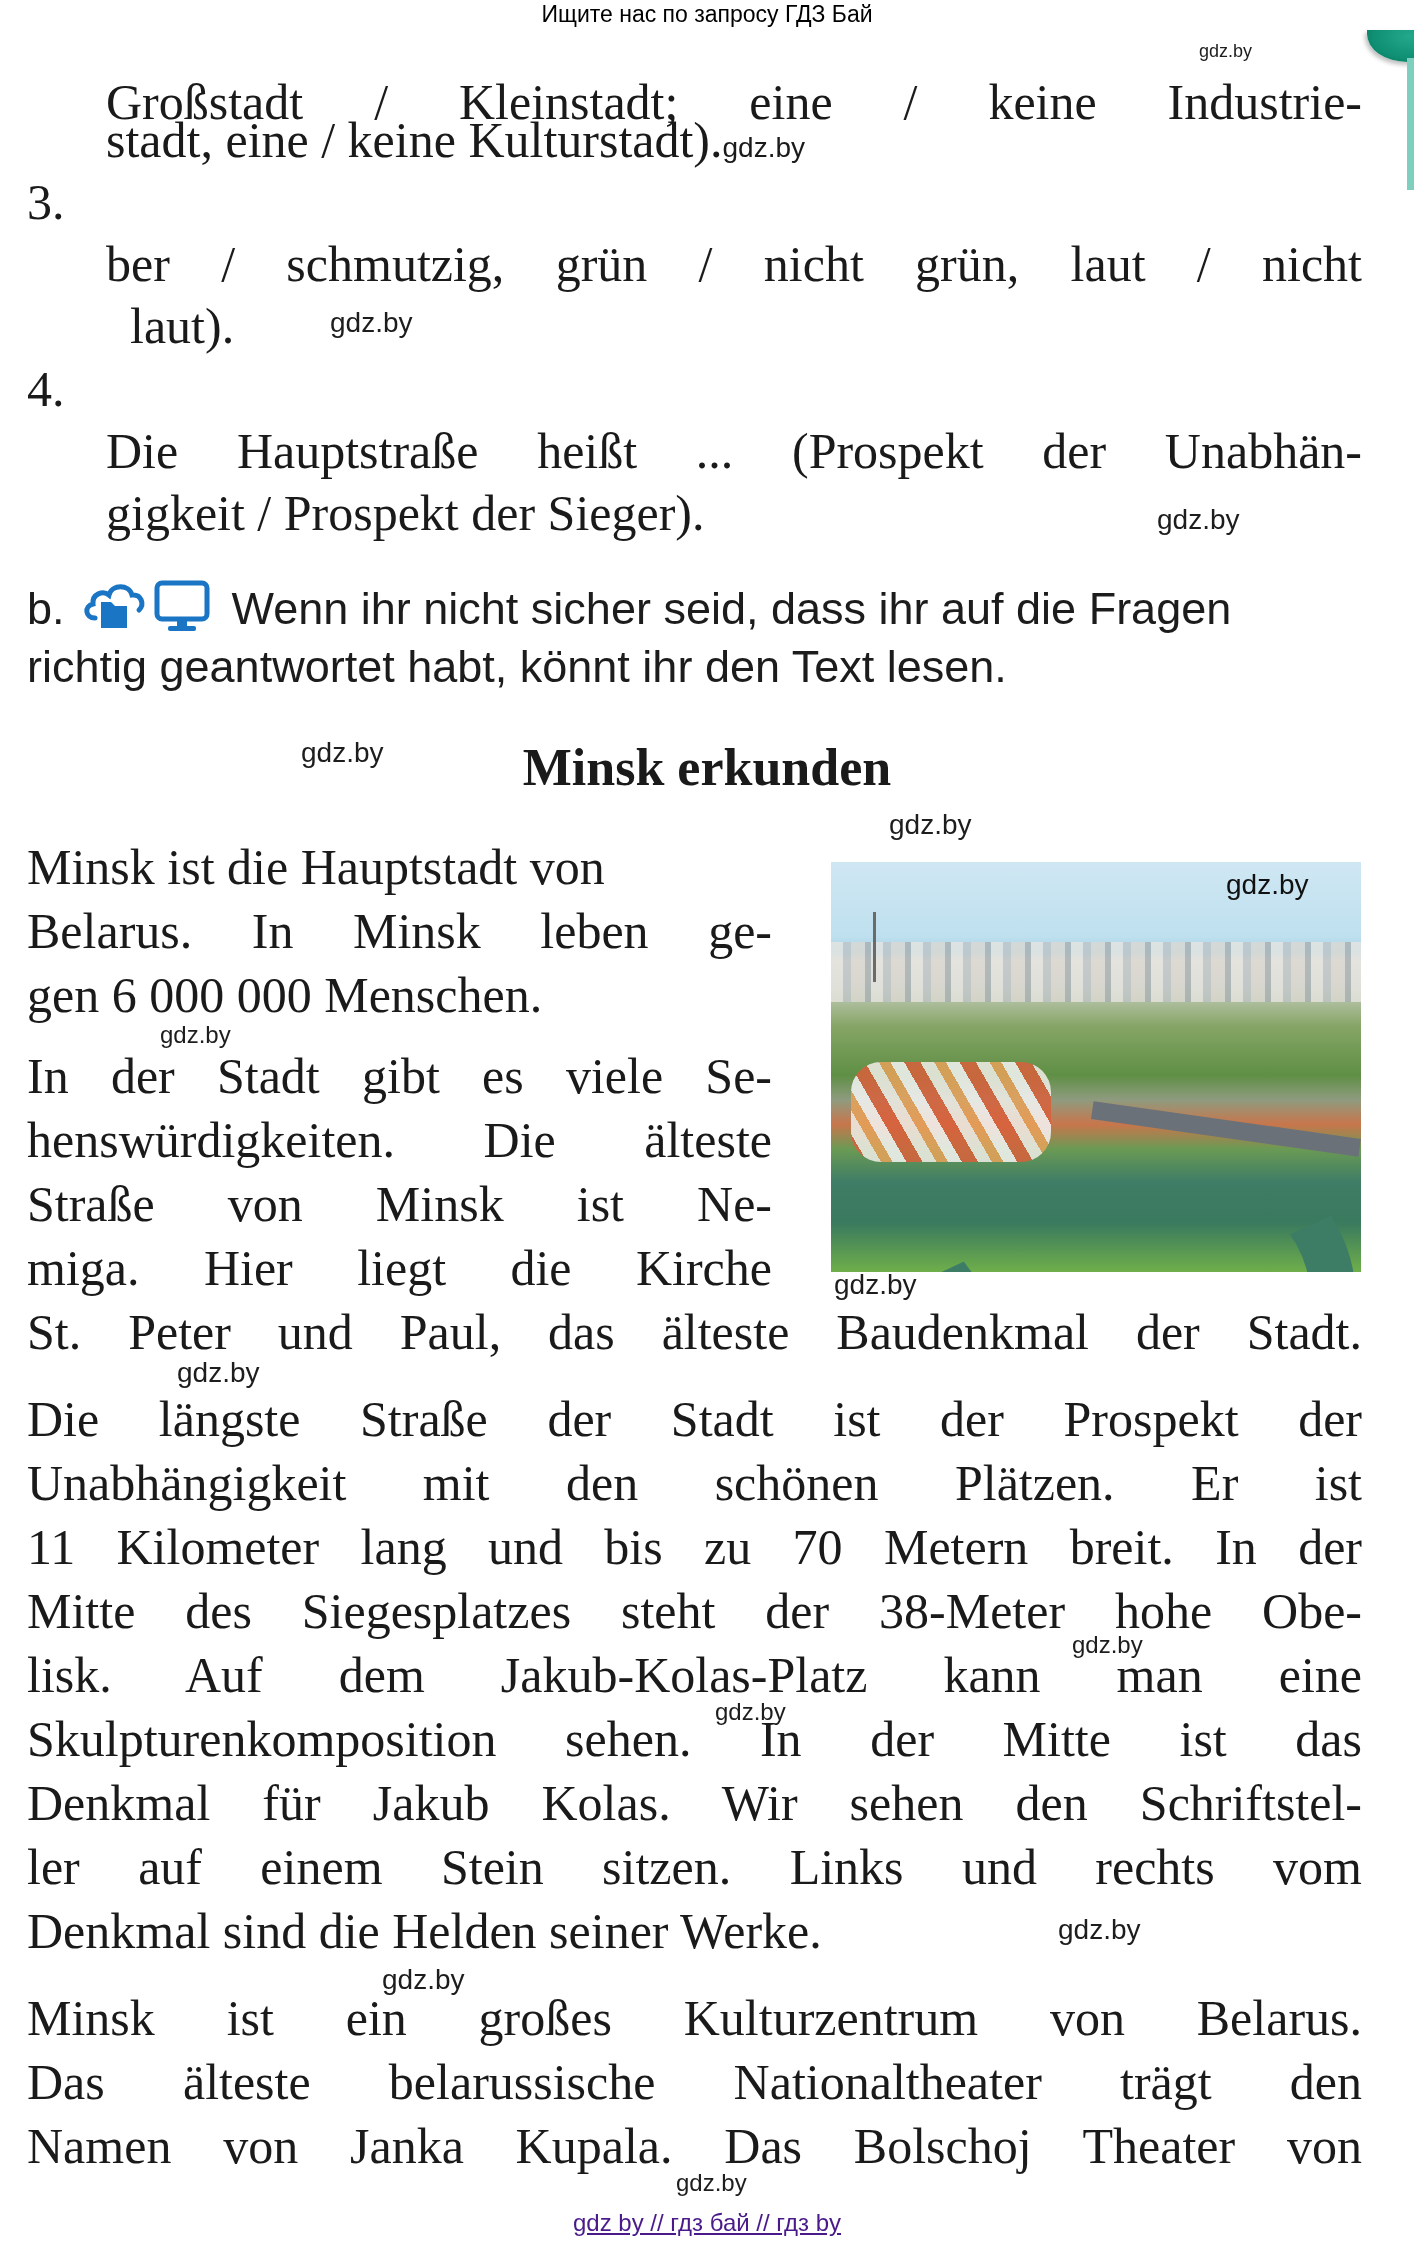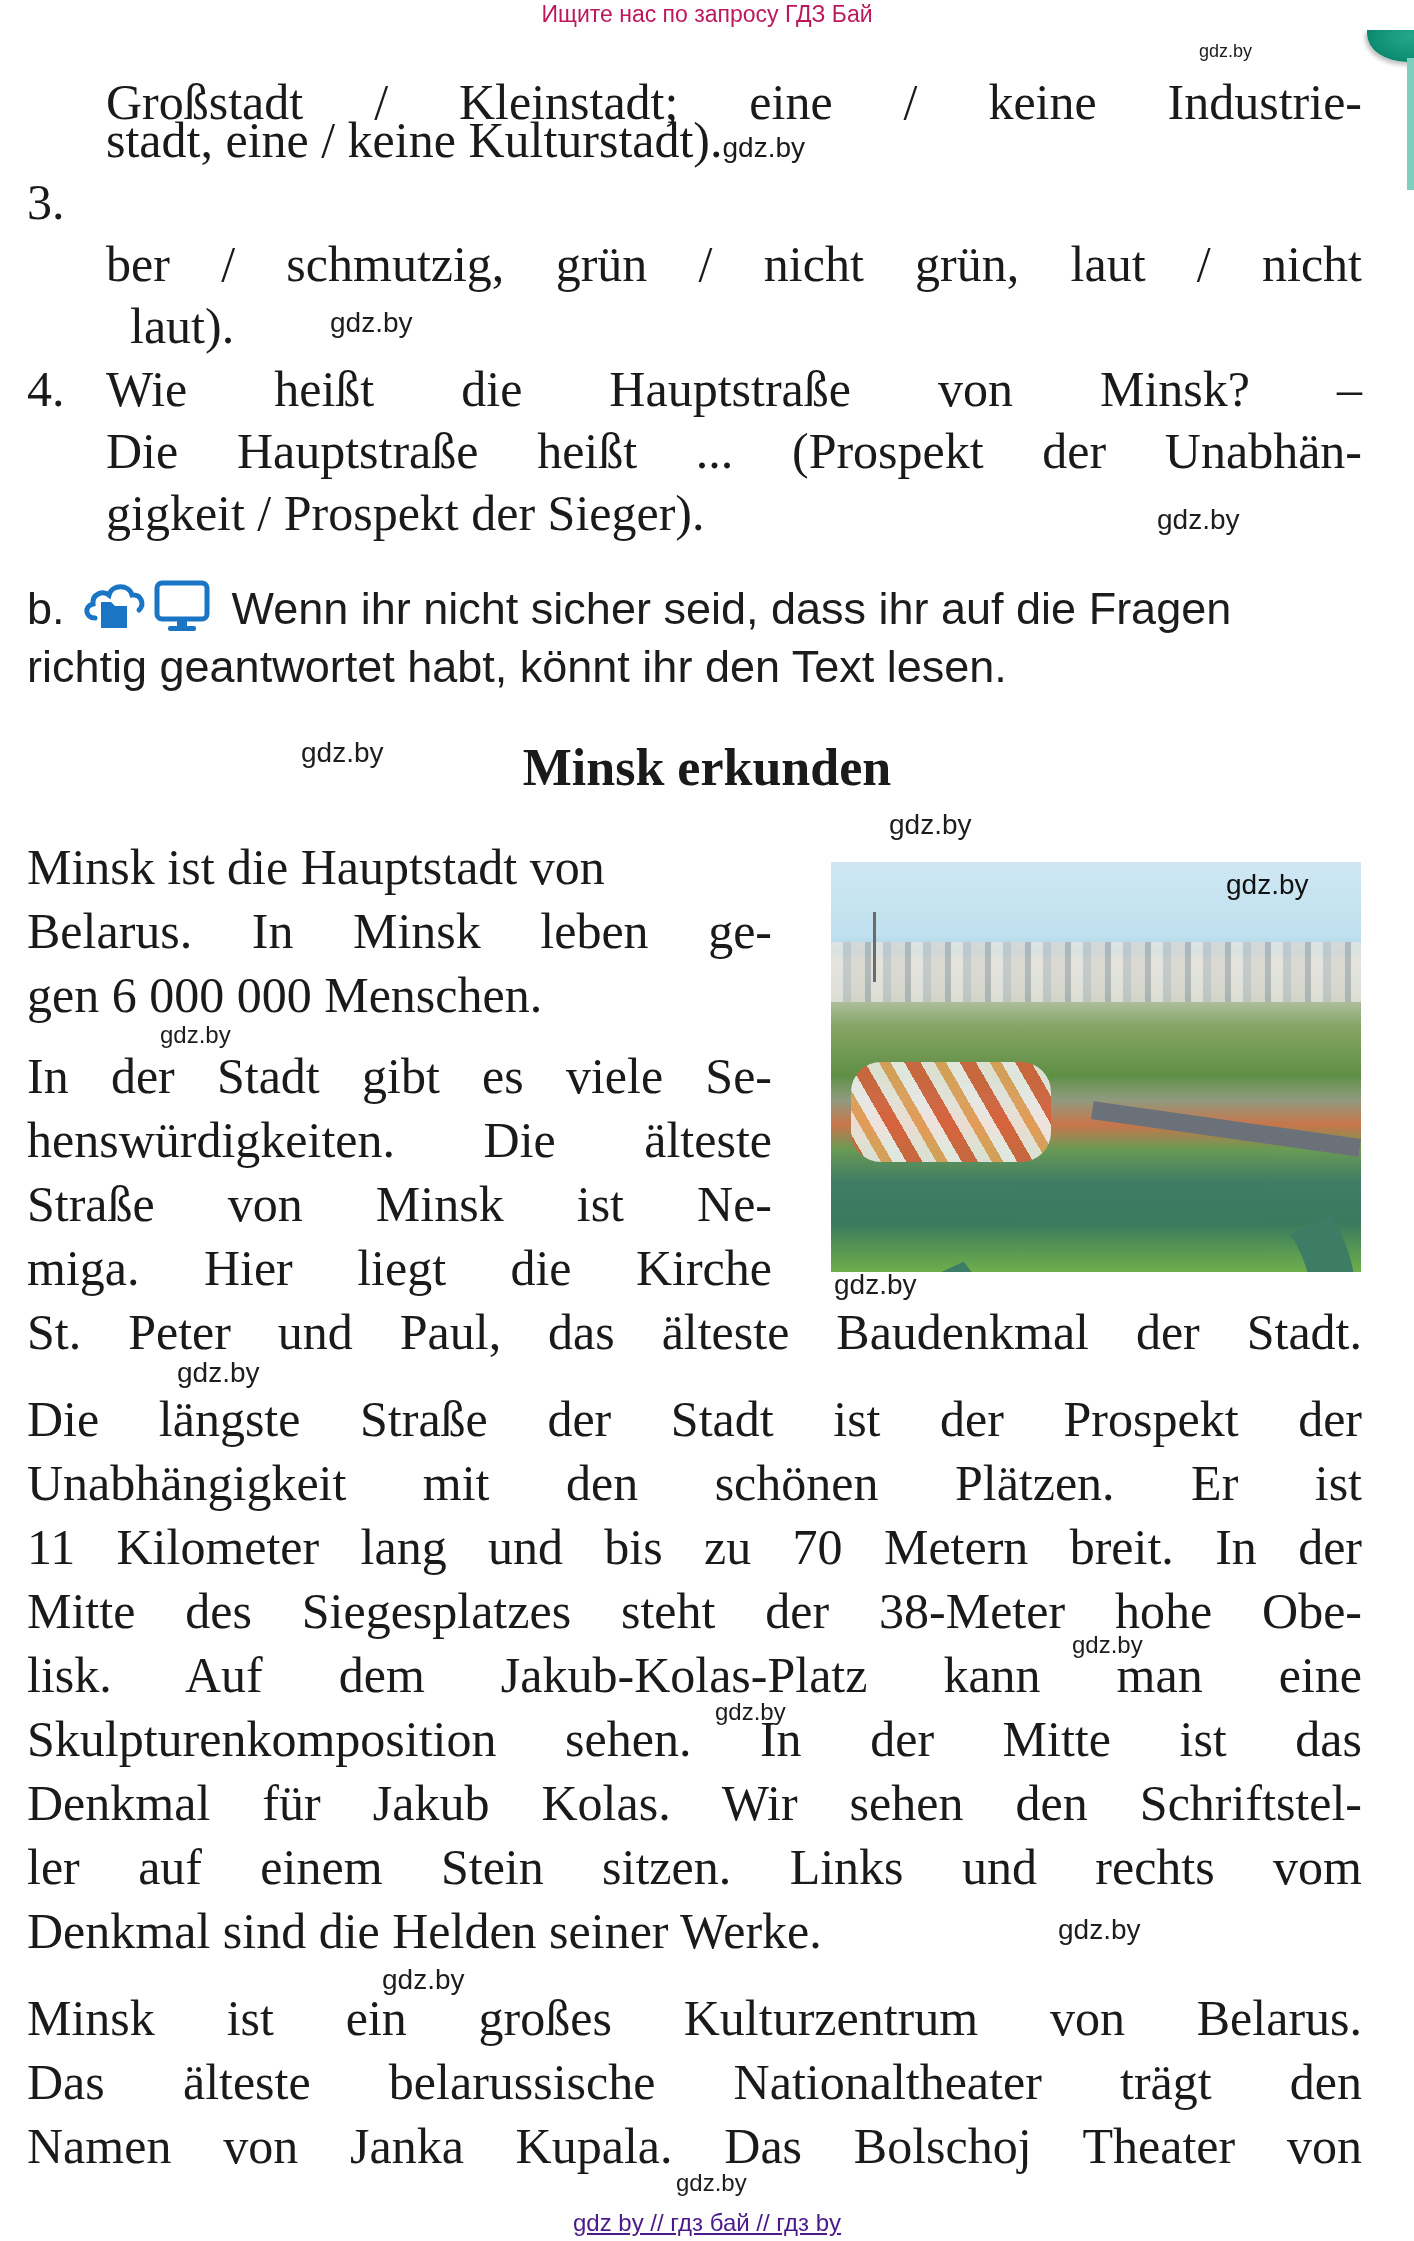--- a/index.html
+++ b/index.html
@@ -6,21 +6,21 @@
   body {
     width: 1414px; height: 2241px; position: relative; overflow: hidden;
     font-family: "DejaVu Serif", "Liberation Serif", serif;
     color: #1a1a1a;
   }
   .serif { font-family: "Liberation Serif", "DejaVu Serif", serif; }
   .sans  { font-family: "Liberation Sans", "DejaVu Sans", sans-serif; }
 
   .top-banner {
     position: absolute; left: 0; right: 0; top: 0; height: 30px;
-    text-align: center; color: #be185d; font-size: 23px; line-height: 28px;
+    text-align: center; color: #000000; font-size: 23px; line-height: 28px;
   }
   .tab-deco-head {
     position: absolute; left: 1367px; top: 30px; width: 60px; height: 32px;
     background: radial-gradient(ellipse at 70% 20%, #23a88c 0%, #0f8f73 60%, #0b6e58 100%);
     border-bottom-left-radius: 40px 28px;
     box-shadow: -2px 3px 4px rgba(0,0,0,0.25);
   }
   .tab-deco-bar {
     position: absolute; left: 1407px; top: 58px; width: 7px; height: 132px;
     background: #7ecfbd;
@@ -101,21 +101,20 @@
 
 <div class="line serif" style="top:171px; left:0; width:1414px;">
   <span class="num">3.</span>
 </div>
 <div class="line serif justify" style="top:233px; left:106px; width:1256px;">ber / schmutzig, grün / nicht grün, laut / nicht</div>
 <div class="line serif" style="top:295px; left:106px;margin-left:24px;">laut).</div>
 <div class="wm sans" style="left:330px; top:308px;">gdz.by</div>
 
 <div class="line serif" style="top:358px; left:0; width:1414px;">
   <span class="num">4.</span>
-  <span style="position:absolute; left:106px; width:1256px; text-align:justify; text-align-last:justify; display:block; white-space:normal;">Wie heißt die Hauptstraße von Minsk? –</span>
 </div>
 <div class="line serif justify" style="top:420px; left:106px; width:1256px;">Die Hauptstraße heißt ... (Prospekt der Unabhän-</div>
 <div class="line serif" style="top:482px; left:106px;">gigkeit / Prospekt der Sieger).</div>
 <div class="wm sans" style="left:1157px; top:505px;">gdz.by</div>
 
 <div class="b-line sans" style="top:580px;">
   <span>b.</span>
   <span class="b-icons">
     <svg width="66" height="50" viewBox="0 0 66 50">
       <path d="M14 38 C4 38 3 26 12 24 C11 14 22 10 28 15 C31 4 48 4 51 15 C60 14 64 24 58 30" fill="none" stroke="#1a75c4" stroke-width="5" stroke-linecap="round"></path>

